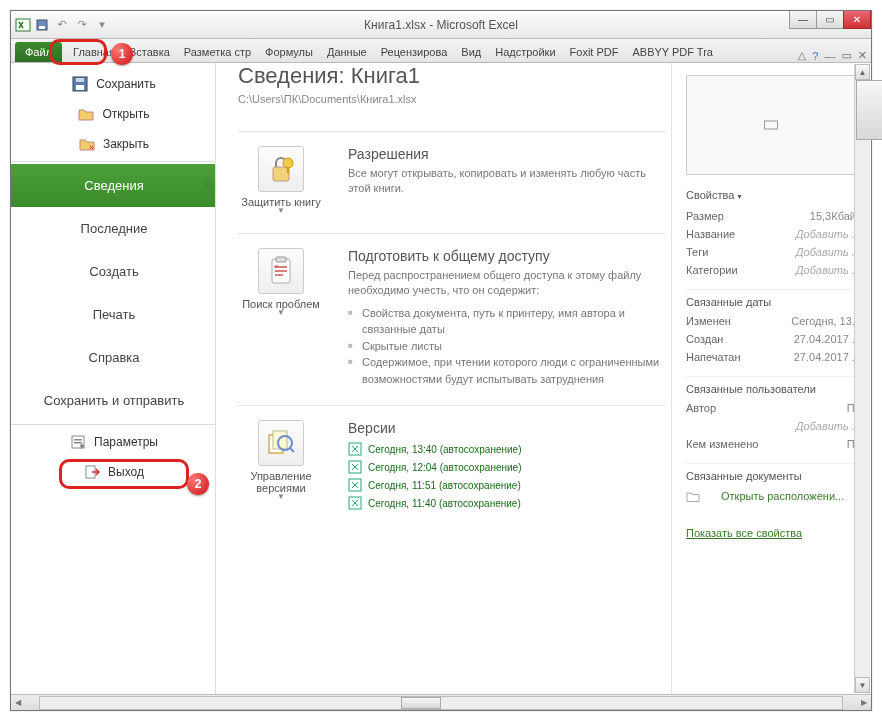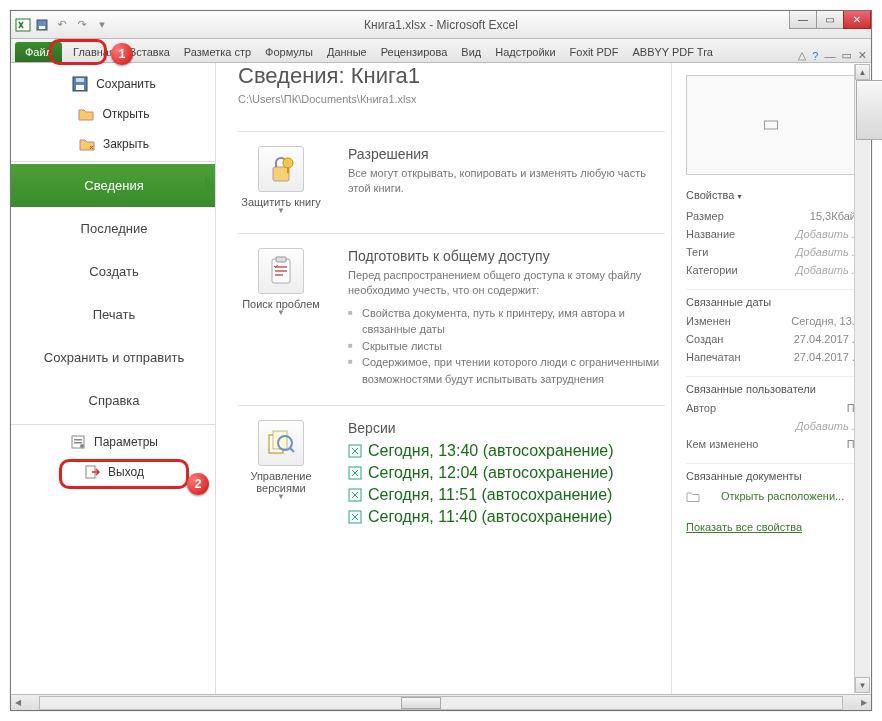--- a/index.html
+++ b/index.html
@@ -47,36 +47,36 @@
 .big-btn { width:86px; text-align:center; color:#555; font-size:11px; cursor:pointer; }
 .big-btn .bicon { width:46px; height:46px; margin:0 auto 4px; border:1px solid #ccc; border-radius:3px; background:linear-gradient(#fdfdfd,#eee); display:flex; align-items:center; justify-content:center; }
 .big-btn .dd { font-size:8px; color:#888; display:block; margin-top:-2px; }
 .stext { flex:1; color:#555; }
 .stext h3 { font-size:14px; font-weight:normal; color:#555; margin-bottom:4px; }
 .stext p { font-size:11px; color:#777; line-height:1.4; }
 .stext ul { margin:6px 0 0 0; padding:0; list-style:none; }
 .stext li { font-size:11px; color:#777; line-height:1.5; padding-left:14px; position:relative; }
 .stext li::before { content:"■"; position:absolute; left:0; color:#bbb; font-size:8px; top:2px; }
 .vlist { margin-top:4px; }
-.vitem { display:flex; align-items:center; gap:6px; font-size:16px; color:#1a6b1a; padding:2px 0; cursor:pointer; }
+.vitem { display:flex; align-items:center; gap:6px; font-size:10px; color:#1a6b1a; padding:2px 0; cursor:pointer; }
 .vitem .vicon { width:14px; height:14px; }
 
 
 .props { width:200px; border-left:1px solid #e3e3e3; padding:12px 10px 10px 14px; font-size:11px; color:#666; overflow-y:auto; }
 .thumb { width:170px; height:100px; border:1px solid #ccc; background:#f9f9f9; margin-bottom:14px; position:relative; }
 .thumb::after { content:""; position:absolute; left:50%; top:50%; width:12px; height:7px; border:1px solid #999; transform:translate(-50%,-50%); }
 .props h4 { font-size:11px; font-weight:normal; color:#555; margin:10px 0 6px; }
 .props h4 .dd { font-size:8px; }
 .prow { display:flex; justify-content:space-between; padding:3px 0; }
 .prow .pv { color:#888; }
 .prow .pv.add { color:#aaa; font-style:italic; cursor:pointer; }
 .psec { margin-top:10px; border-top:1px solid #eee; padding-top:6px; }
 .psec h5 { font-size:11px; font-weight:normal; color:#555; margin-bottom:4px; }
 .plink { color:#3a7a2a; cursor:pointer; display:flex; align-items:center; gap:21px; padding:3px 0; }
-.plink.under { text-decoration:underline; margin-top:12px; }
+.plink.under { text-decoration:underline; margin-top:18px; }
 
 
 .statusbar { height:16px; background:linear-gradient(#eee,#ddd); border-top:1px solid #bbb; position:absolute; bottom:0; left:0; right:0; display:flex; }
 .scroll-track { flex:1; height:14px; margin:1px 14px; border:1px solid #bbb; background:#eee; position:relative; }
 .scroll-thumb { position:absolute; width:40px; height:100%; left:45%; background:linear-gradient(#f7f7f7,#d8d8d8); border:1px solid #aaa; }
 
 
 .vscroll { position:absolute; right:1px; top:53px; bottom:17px; width:16px; background:#eee; border-left:1px solid #ccc; }
 .vscroll .arr { height:16px; background:linear-gradient(#f7f7f7,#ddd); border:1px solid #bbb; display:flex; align-items:center; justify-content:center; font-size:8px; color:#666; }
 .vscroll .thumb { position:absolute; top:16px; left:1px; right:1px; height:60px; background:linear-gradient(#f7f7f7,#d8d8d8); border:1px solid #aaa; }
@@ -175,24 +175,24 @@
       <div class="sb-item big">
         <span>Последние</span>
       </div>
       <div class="sb-item big">
         <span>Создать</span>
       </div>
       <div class="sb-item big">
         <span>Печать</span>
       </div>
       <div class="sb-item big">
+        <span>Справка</span>
+      </div>
+      <div class="sb-item big">
         <span>Сохранить и отправить</span>
-      </div>
-      <div class="sb-item big">
-        <span>Справка</span>
       </div>
       <div class="sb-sep"></div>
       <div class="sb-item">
         <span class="icon">
             <svg width="16" height="16">
               <rect x="2" y="2" width="12" height="12" fill="#fff" stroke="#888"></rect>
               <rect x="4" y="5" width="8" height="1.5" fill="#888"></rect>
               <rect x="4" y="8" width="8" height="1.5" fill="#888"></rect>
               <circle cx="12" cy="12" r="2" fill="#888"></circle>
             </svg>

